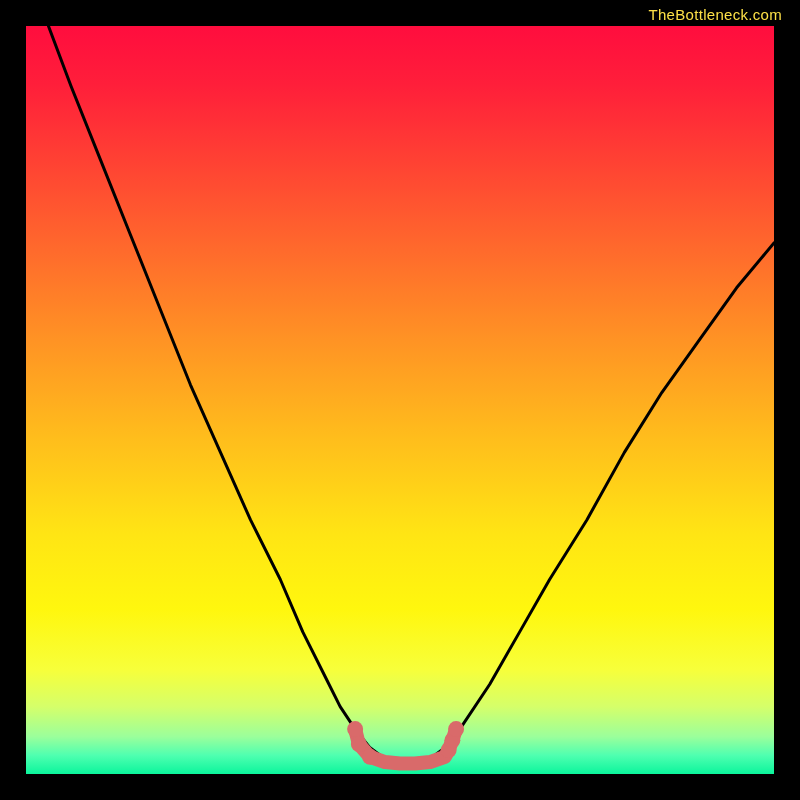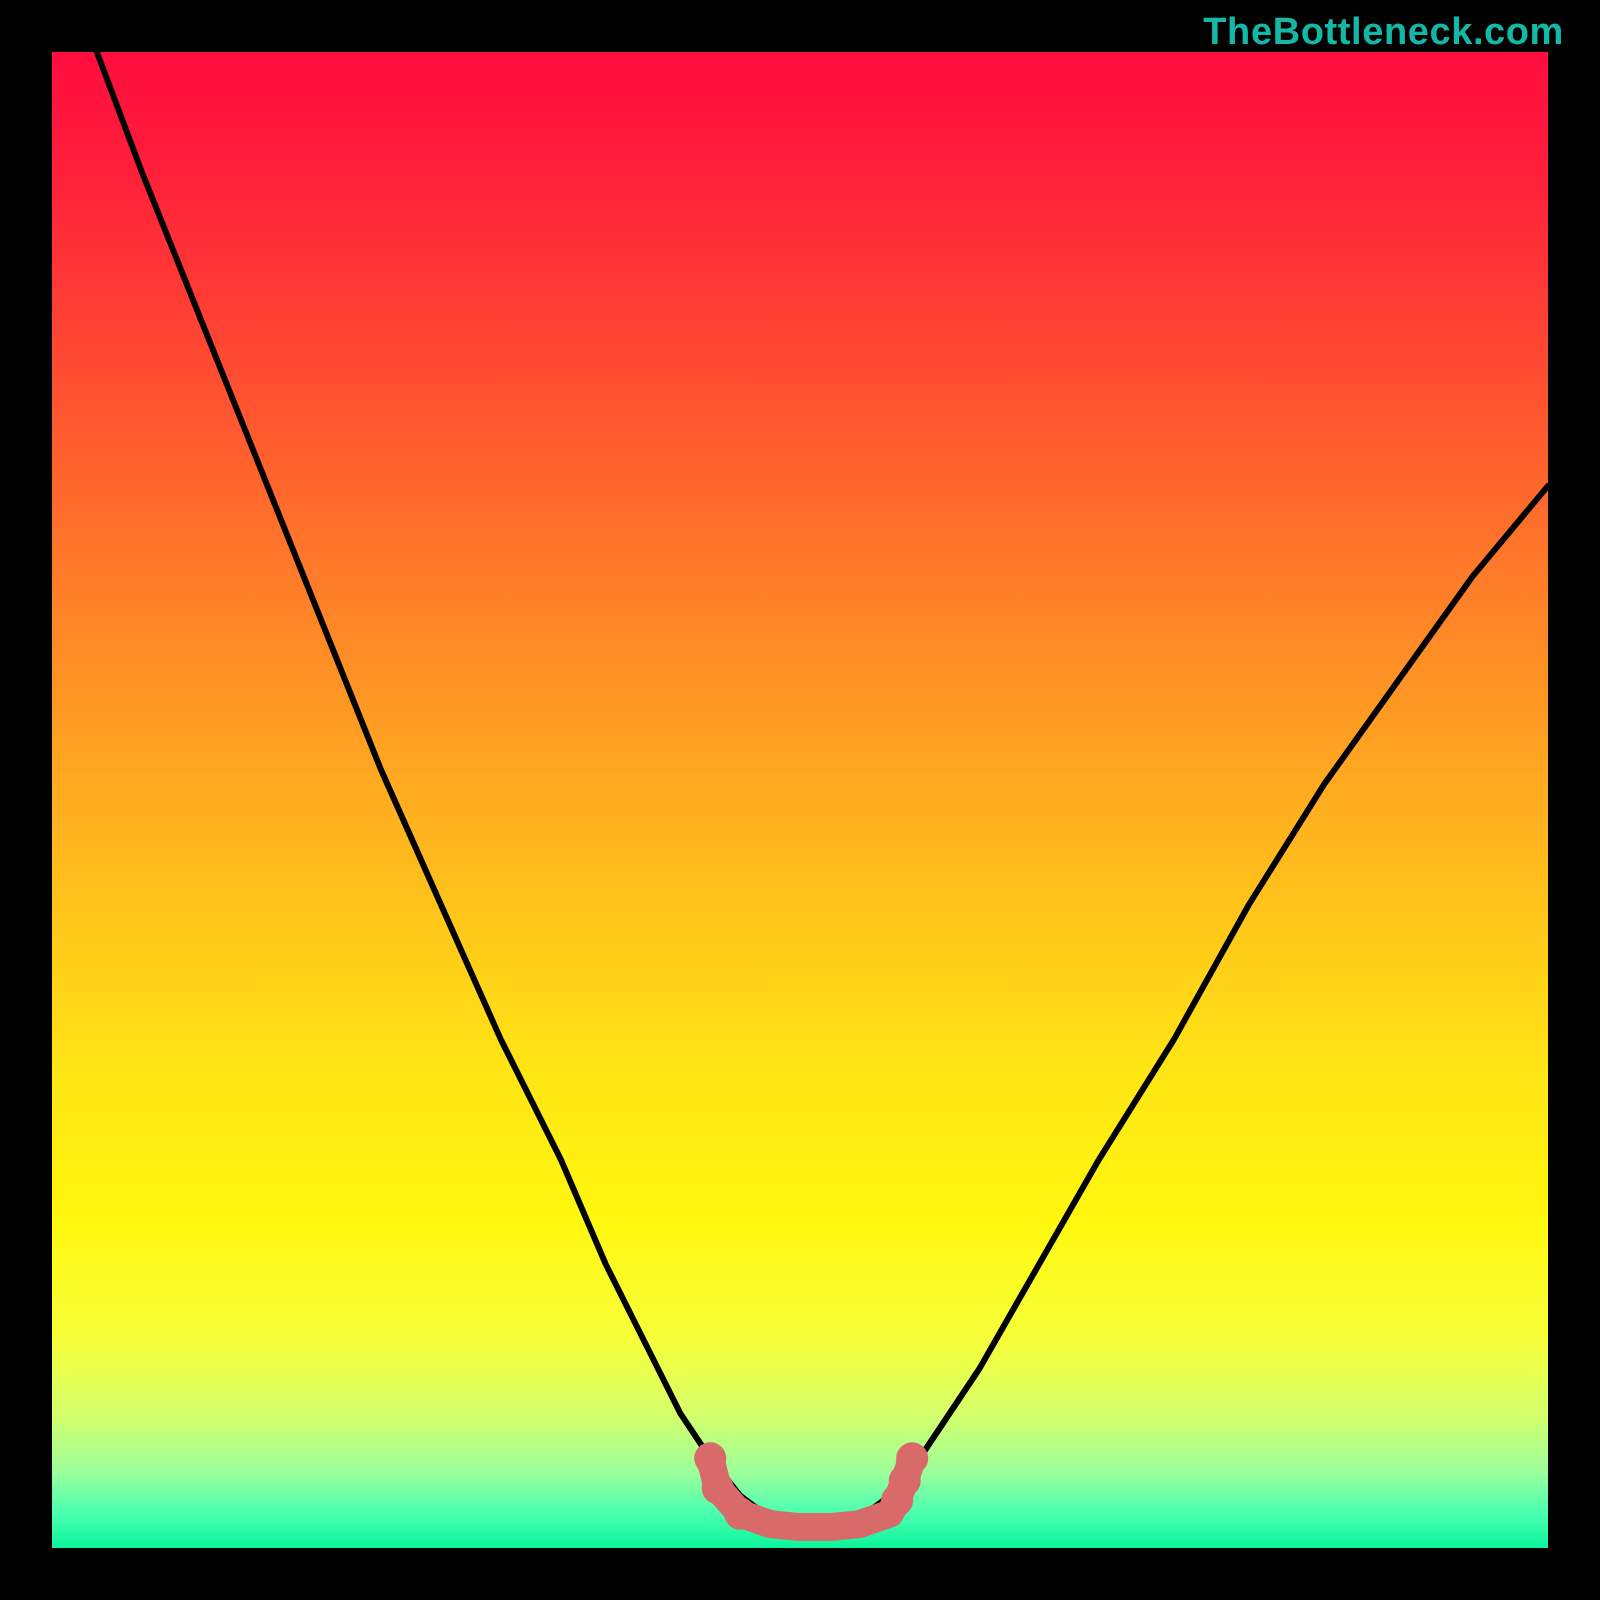--- a/index.html
+++ b/index.html
@@ -14,23 +14,23 @@
   .chart-frame {
     position: absolute;
     background: #000000;
   }
   .plot-area {
     position: absolute;
     overflow: hidden;
   }
   .watermark {
     position: absolute;
-    color: #14b8a6;
-    font-size: 19px;
-    font-weight: 700;
+    color: #fde047;
+    font-size: 15px;
+    font-weight: 400;
     letter-spacing: 0.3px;
     white-space: nowrap;
   }
   svg { display: block; }
 </style>
 </head>
 <body>
 
 <div class="chart-frame" style="left: 0px; top: 0px; width: 800px; height: 800px; background: rgb(0, 0, 0);"></div>
 

